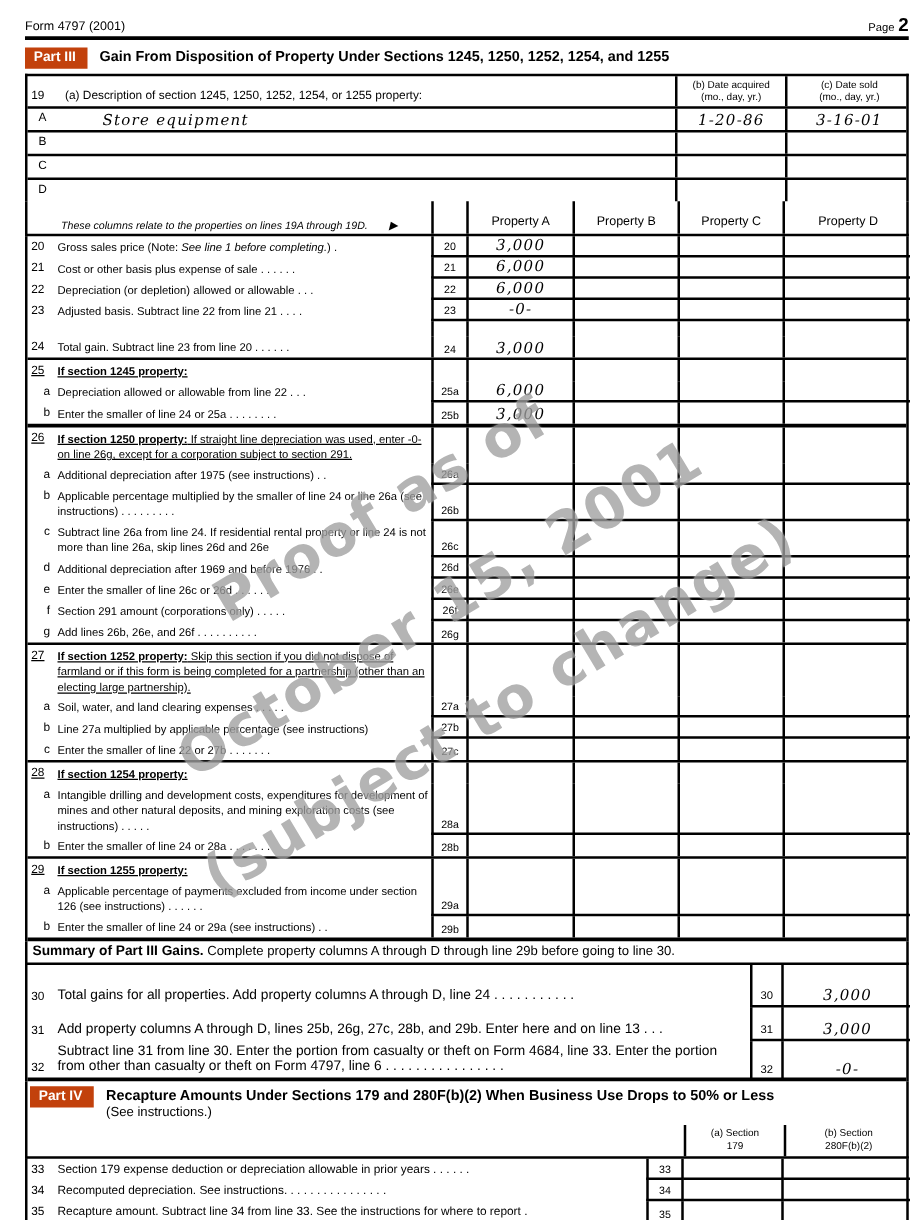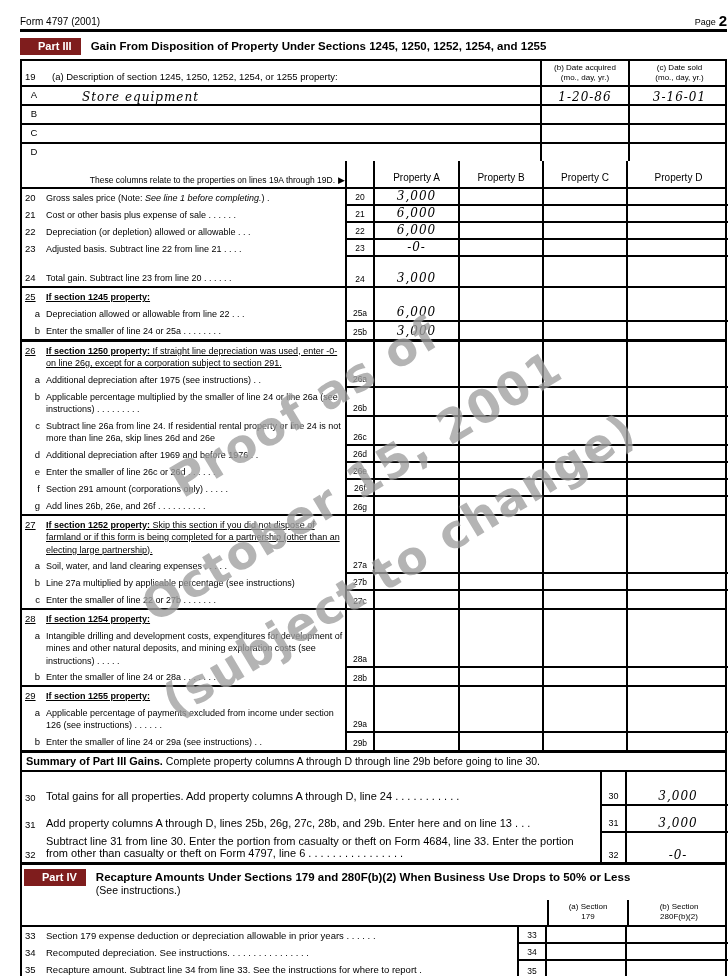--- a/index.html
+++ b/index.html
@@ -9,21 +9,21 @@
 
   
   .toprow{display:flex;justify-content:space-between;align-items:flex-end;
           padding-top:14px;padding-bottom:2px;border-bottom:3px solid #000;}
   .formid{font-size:10px;}
   .pagewrap{font-size:9px;display:flex;align-items:flex-end;gap:3px;}
   .pagenum{font-size:15px;font-weight:bold;line-height:13px;}
 
   
   .band{display:flex;align-items:flex-start;gap:10px;padding:6px 0 4px 0;}
-  .tag{background:#7f1d1d;color:#fff;font-weight:bold;font-size:11px;padding:2px 9px 3px 18px;
+  .tag{background:#c2410c;color:#fff;font-weight:bold;font-size:11px;padding:2px 9px 3px 7px;
        white-space:nowrap;}
   .bandtitle{font-weight:bold;font-size:11.5px;line-height:13px;padding-top:2px;}
   .bandsub{font-weight:normal;font-size:10.5px;}
 
   
   .t19{border-left:2px solid #000;border-right:2px solid #000;border-top:2px solid #000;}
   .r19{display:grid;grid-template-columns:24px 494px 88px 101px;}
   .r19 > div{box-sizing:border-box;}
   .h19row{border-bottom:2px solid #000;}
   .h19no{font-size:9.5px;padding:10px 0 0 3px;}
@@ -36,22 +36,22 @@
   .d19date{border-left:2px solid #000;text-align:center;}
 
   .hand{font-family:"DejaVu Serif",serif;font-style:italic;font-size:12px;
         letter-spacing:1px;line-height:15px;}
 
   
   .phead{display:grid;grid-template-columns:323px 30px 85px 84px 84px 101px;
          border-left:2px solid #000;border-right:2px solid #000;border-bottom:2px solid #000;
          height:26px;}
   .phead > div{box-sizing:border-box;}
-  .pnote{display:flex;align-items:flex-end;justify-content:flex-end;font-size:8.5px;
-         padding-bottom:2px;gap:3px;}
+  .pnote{display:flex;align-items:flex-end;justify-content:center;font-size:8.5px;
+         padding-bottom:2px;gap:17px;font-style:italic;}
   .pnote .arr{font-size:9px;}
   .pno{border-left:2px solid #000;border-right:2px solid #000;}
   .pcol{border-right:2px solid #000;display:flex;align-items:flex-end;justify-content:center;
         font-size:10px;padding-bottom:4px;}
   .pcol:last-child{border-right:none;}
 
   
   .t3{border-left:2px solid #000;border-right:2px solid #000;}
   .mrow{display:grid;grid-template-columns:24px 299px 30px 85px 84px 84px 101px;}
   .mrow > div{box-sizing:border-box;}

